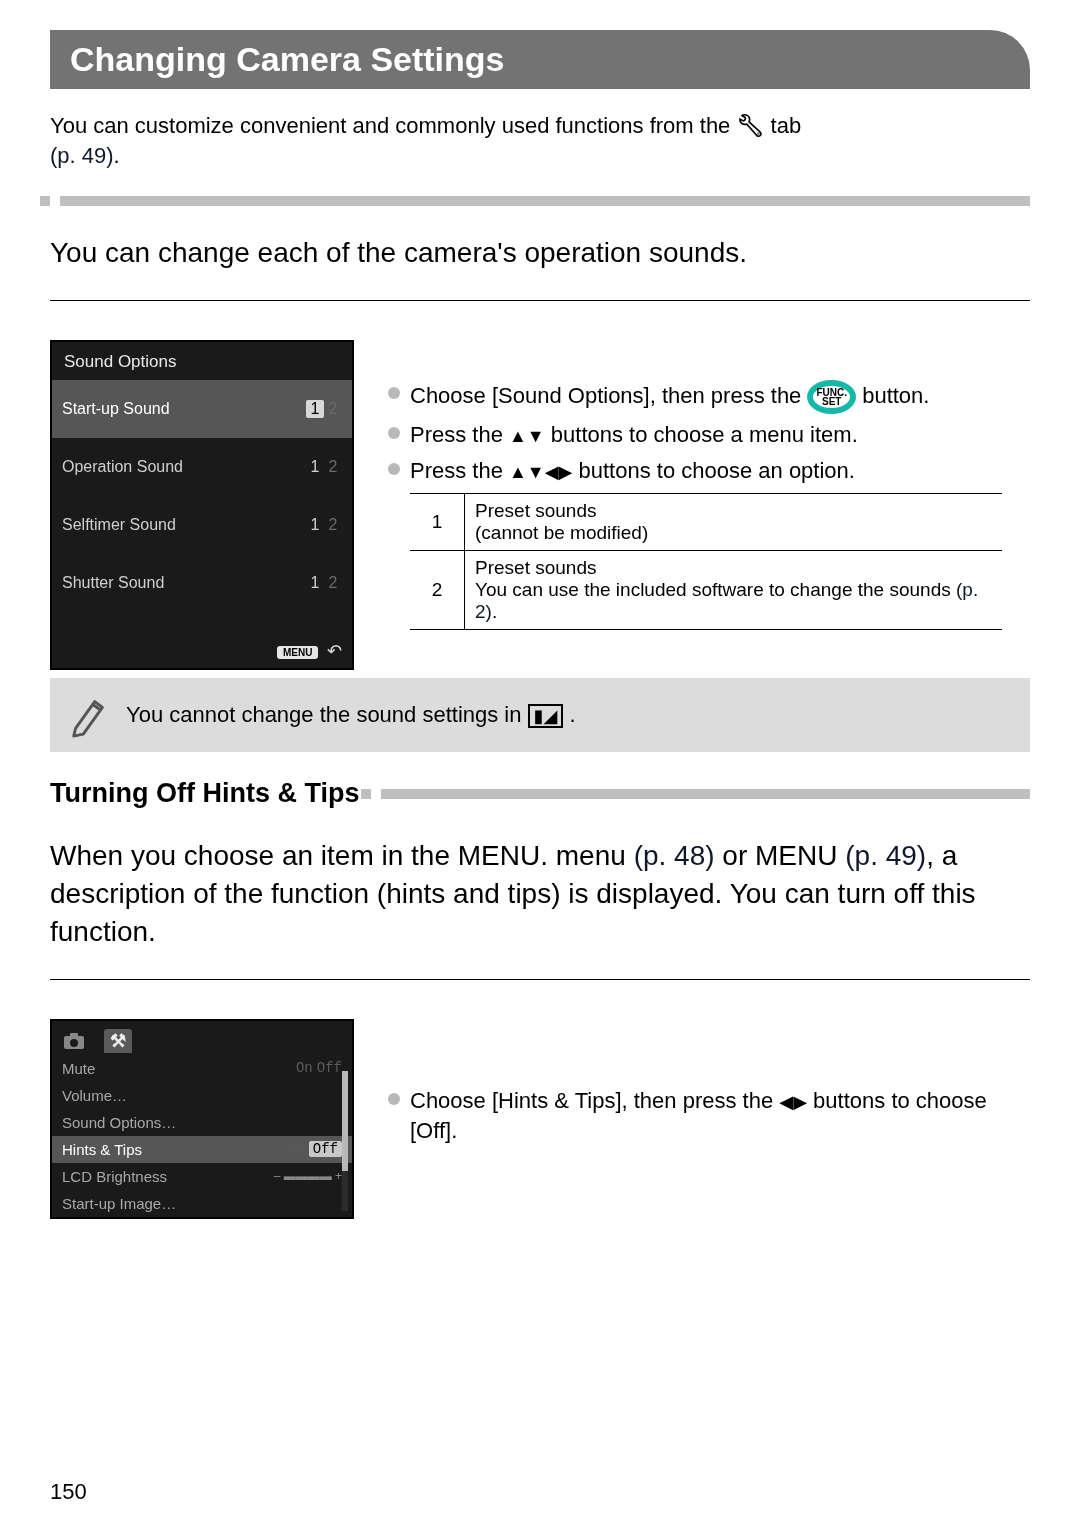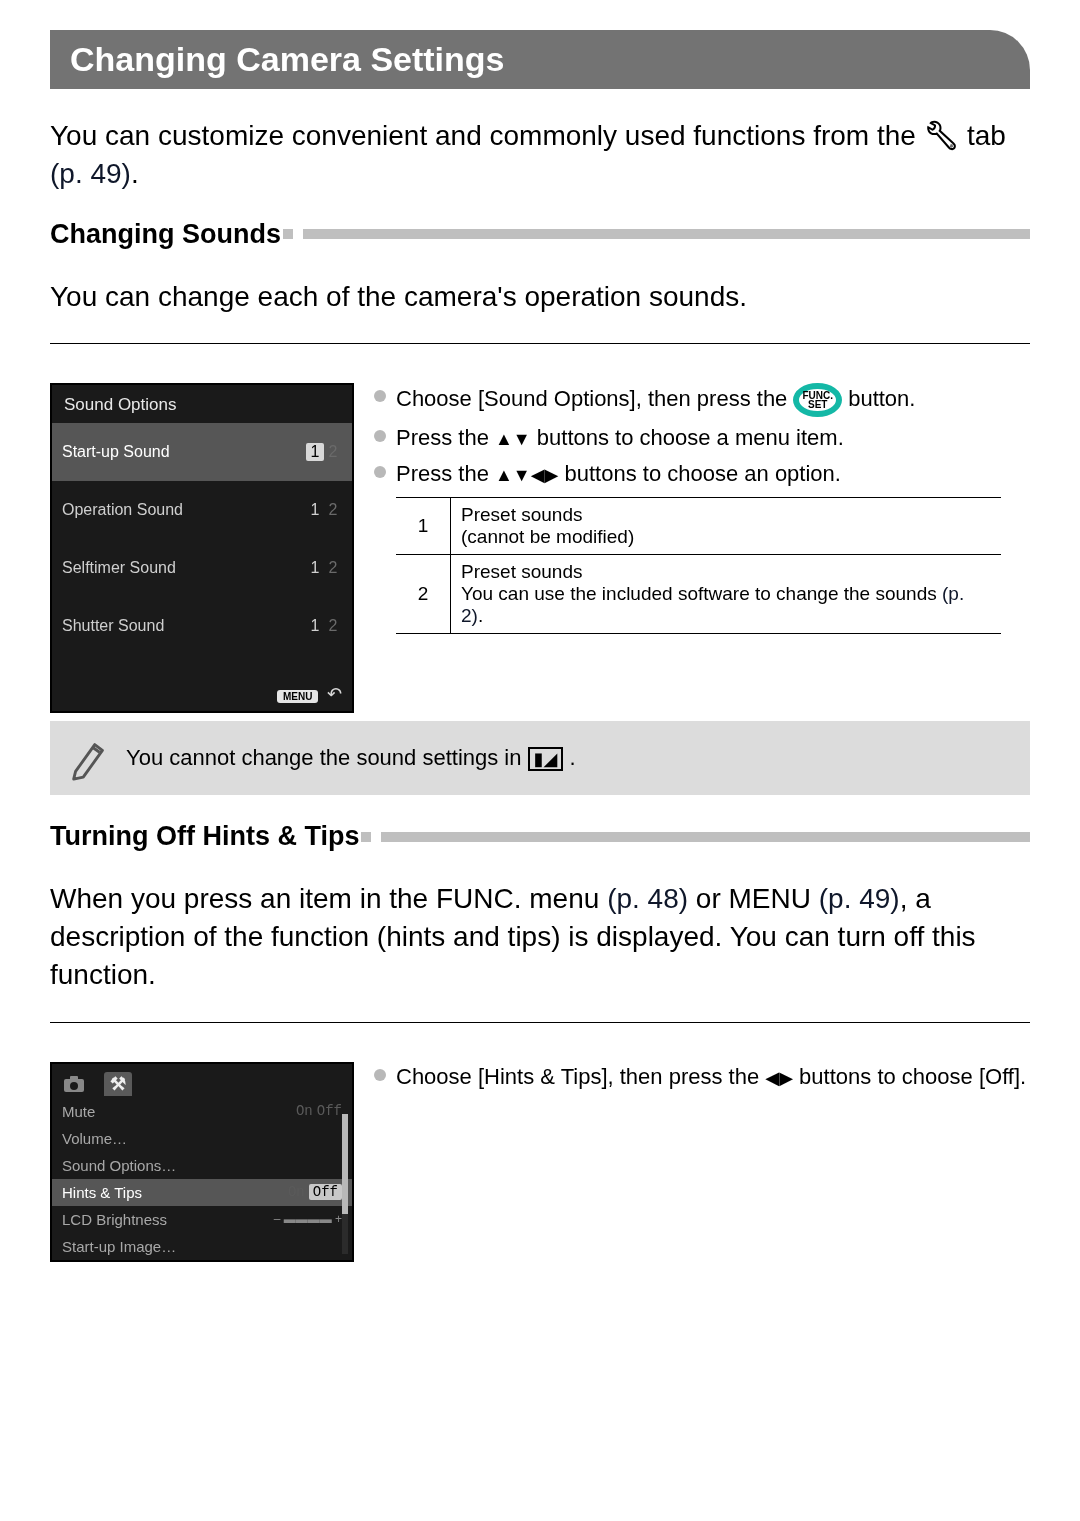--- a/index.html
+++ b/index.html
@@ -17,21 +17,21 @@
     color: #fff;
     border-top-right-radius: 40px;
     padding: 10px 20px 10px 20px;
     margin-bottom: 18px;
   }
   .title-bar span {
     font-size: 34px;
     font-weight: 900;
   }
   .intro {
-    font-size: 28px;
+    font-size: 22px;
     line-height: 1.35;
     margin-bottom: 22px;
   }
   .link { color: #0f172a; }
   .section-head {
     display: flex;
     align-items: center;
     gap: 12px;
     margin-top: 26px;
     margin-bottom: 10px;
@@ -51,21 +51,21 @@
     display:block;
     width:10px;height:10px;
     background:#bfbfbf;
     margin-left:-20px;
   }
   .body-text {
     font-size: 28px;
     line-height: 1.35;
   }
   .divider { border: none; border-top: 1.5px solid #000; margin: 16px 0 18px 0; }
-  .two-col { display:flex; gap:12px; align-items:flex-start;margin-top:39px; }
+  .two-col { display:flex; gap:26px; align-items:center;margin-top:39px; }
   .two-col .left { width: 310px; flex-shrink:0;}
   .two-col .right { flex:1; }
 
   
   .cam {
     background:#1a1a1a;
     border:2px solid #000;
     color:#cfcfcf;
     font-family: Arial, sans-serif;
   }
@@ -127,21 +127,20 @@
   </div>
 
   <p class="intro">
     <span>You can customize convenient and commonly used functions from the </span>
     <span style="font-weight:bold;">🔧︎</span>
     <span> tab </span><br>
     <span class="link">(p. 49)</span><span>.</span>
   </p>
 
   <div class="section-head">
-    <span class="h">Changing Sounds</span>
     <span class="rule"></span>
   </div>
   <p class="body-text">You can change each of the camera's operation sounds.</p>
   <hr class="divider">
 
   <div class="two-col">
     <div class="left">
       <div class="cam cam1">
         <div class="hdr">Sound Options</div>
         <div class="row sel">
@@ -220,21 +219,21 @@
       <span>You cannot change the sound settings in </span>
       <span class="mode-box">▮◢</span> .
     </span>
   </div>
 
   <div class="section-head">
     <span class="h">Turning Off Hints &amp; Tips</span>
     <span class="rule"></span>
   </div>
   <p class="body-text">
-    <span>When you press an item in the FUNC. menu </span><span class="link">(p. 48)</span><span> or MENU </span><span class="link">(p. 49)</span><span>, a description of the function (hints and tips) is displayed. You can turn off this function.</span>
+    <span>When you choose an item in the MENU. menu </span><span class="link">(p. 48)</span><span> or MENU </span><span class="link">(p. 49)</span><span>, a description of the function (hints and tips) is displayed. You can turn off this function.</span>
   </p>
   <hr class="divider">
 
   <div class="two-col">
     <div class="left">
       <div class="cam cam2">
         <div class="tabs">
           <span class="tab" style="color:#888;">
             <svg width="22" height="18" viewBox="0 0 22 18">
                 <rect x="1" y="4" width="20" height="13" rx="2" fill="#888"></rect>

